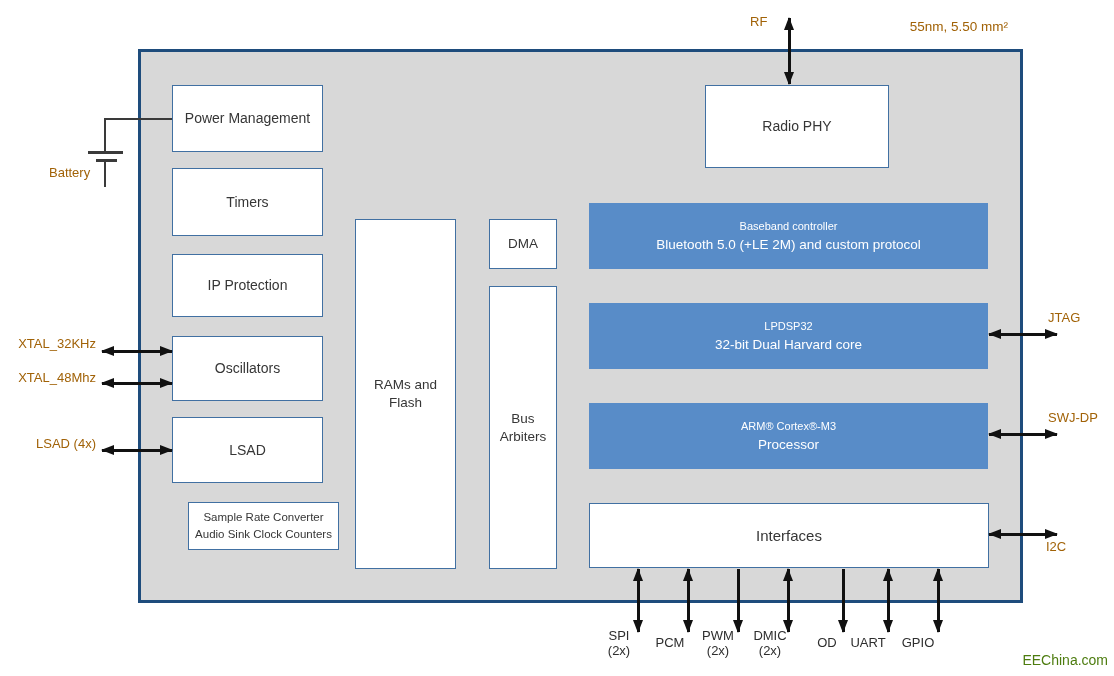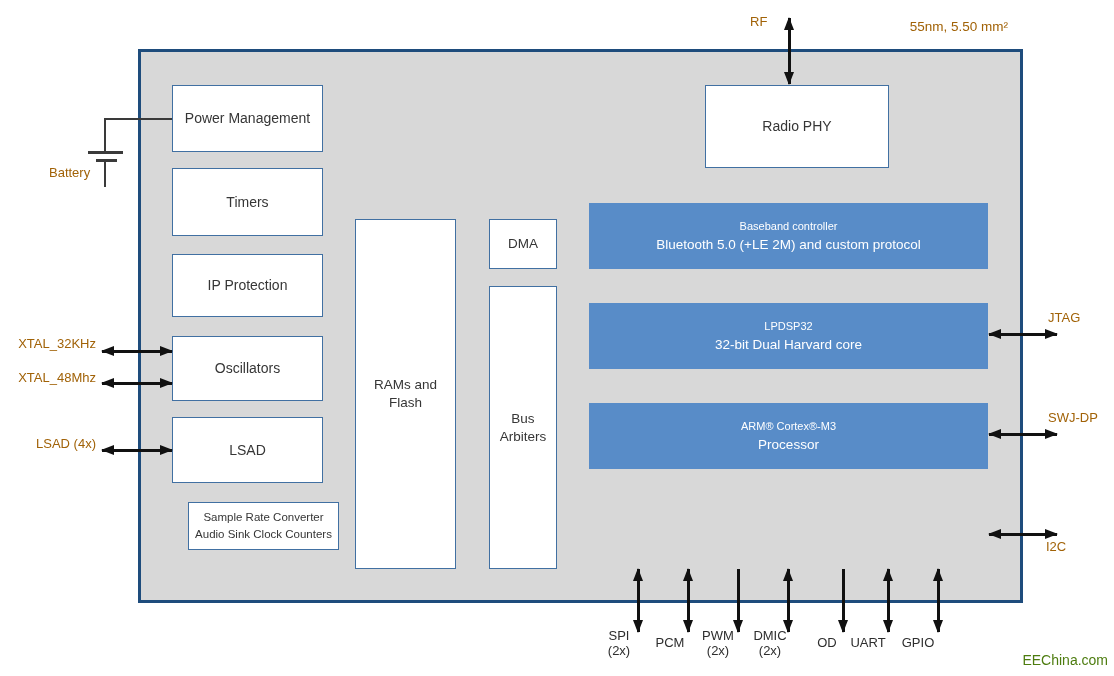--- a/index.html
+++ b/index.html
@@ -109,20 +109,23 @@
     <span class="bs">Bluetooth 5.0 (+LE 2M) and custom protocol</span>
   </div>
   <div class="bluebox" style="left:589px;top:303px;width:399px;height:66px">
     <span class="bt">LPDSP32</span>
     <span class="bs">32-bit Dual Harvard core</span>
   </div>
   <div class="bluebox" style="left:589px;top:403px;width:399px;height:66px">
     <span class="bt">ARM® Cortex®-M3</span>
     <span class="bs">Processor</span>
   </div>
+  <div class="box big" style="left:589px;top:503px;width:400px;height:65px">
+    <span>Interfaces</span>
+  </div>
 
   <div class="lbl r" style="left:0;width:96px;top:336px">XTAL_32KHz</div>
   <div class="lbl r" style="left:0;width:96px;top:370px">XTAL_48Mhz</div>
   <div class="lbl r" style="left:0;width:96px;top:436px">LSAD (4x)</div>
   <div class="harrow" style="left:102px;top:350px;width:70px"></div>
   <div class="harrow" style="left:102px;top:382px;width:70px"></div>
   <div class="harrow" style="left:102px;top:449px;width:70px"></div>
 
   <div class="lbl" style="left:1048px;top:310px">JTAG</div>
   <div class="lbl" style="left:1048px;top:410px">SWJ-DP</div>

